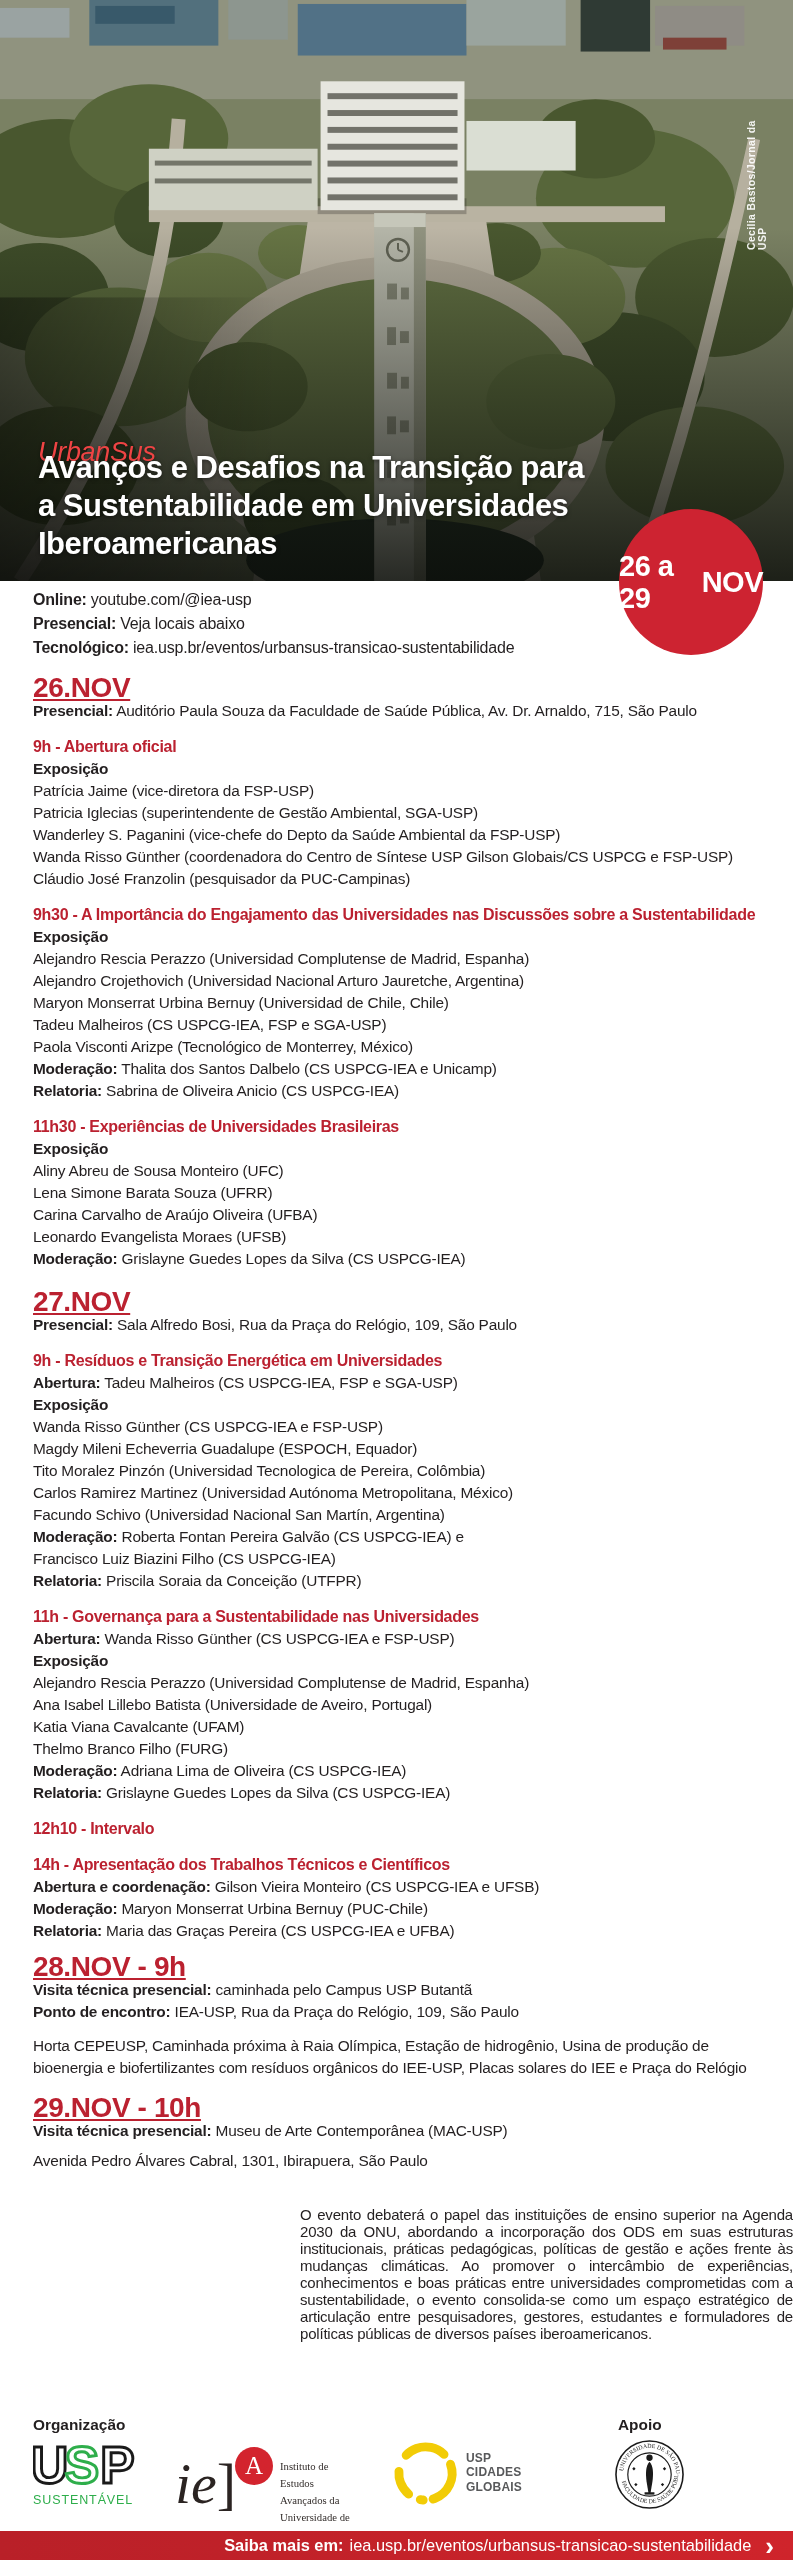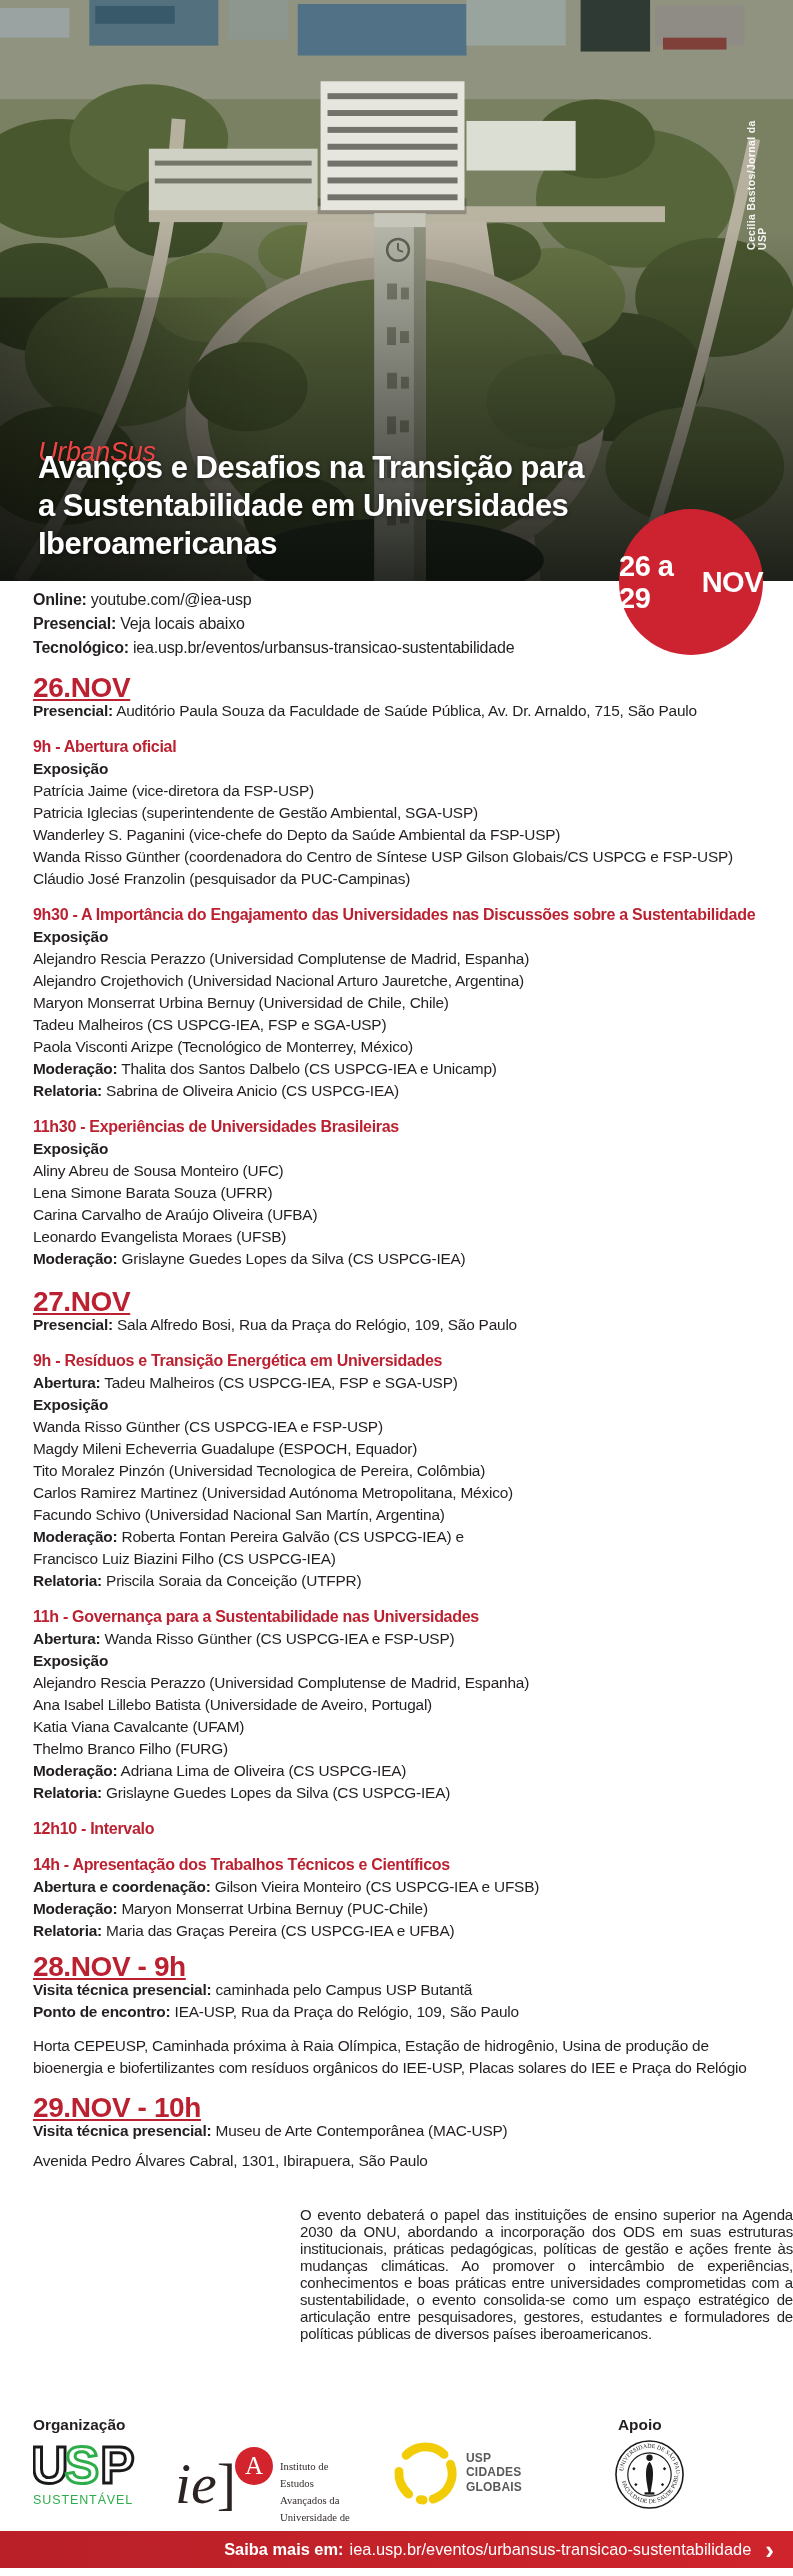--- a/index.html
+++ b/index.html
@@ -62,21 +62,21 @@
     font-size:25px;font-family:"Liberation Serif",serif;}
   .iea-text{font-family:"Liberation Serif",serif;font-size:10.7px;line-height:17px;
     color:#332d2b;margin-left:2px;margin-top:26px;}
 
   .logo-cg{position:absolute;left:391px;top:2438px;display:flex;align-items:center;}
   .cg-text{color:#58595b;font-weight:bold;font-size:12px;line-height:14.4px;margin-left:6px;letter-spacing:0.2px;}
 
   .logo-seal{position:absolute;left:613px;top:2438px;}
 
   
-  .bottom-bar{position:absolute;left:0;top:2531px;width:794px;height:37px;
+  .bottom-bar{position:absolute;left:0;top:2531px;width:794px;height:29px;
     background:linear-gradient(90deg,var(--bar-red-l),var(--bar-red-r));
     display:flex;align-items:center;justify-content:flex-end;
     padding-right:20px;box-sizing:border-box;color:#fff;font-size:16.4px;cursor:pointer;}
   .bottom-bar b{margin-right:6px;}
   .bar-chevron{font-size:26px;font-weight:bold;line-height:20px;margin-left:14px;}
 
   :root{--accent-red:#bb2130;--badge-red:#cd2331;--bar-red-l:#b92028;--bar-red-r:#cf242b;}
 </style>
 </head>
 <body>

